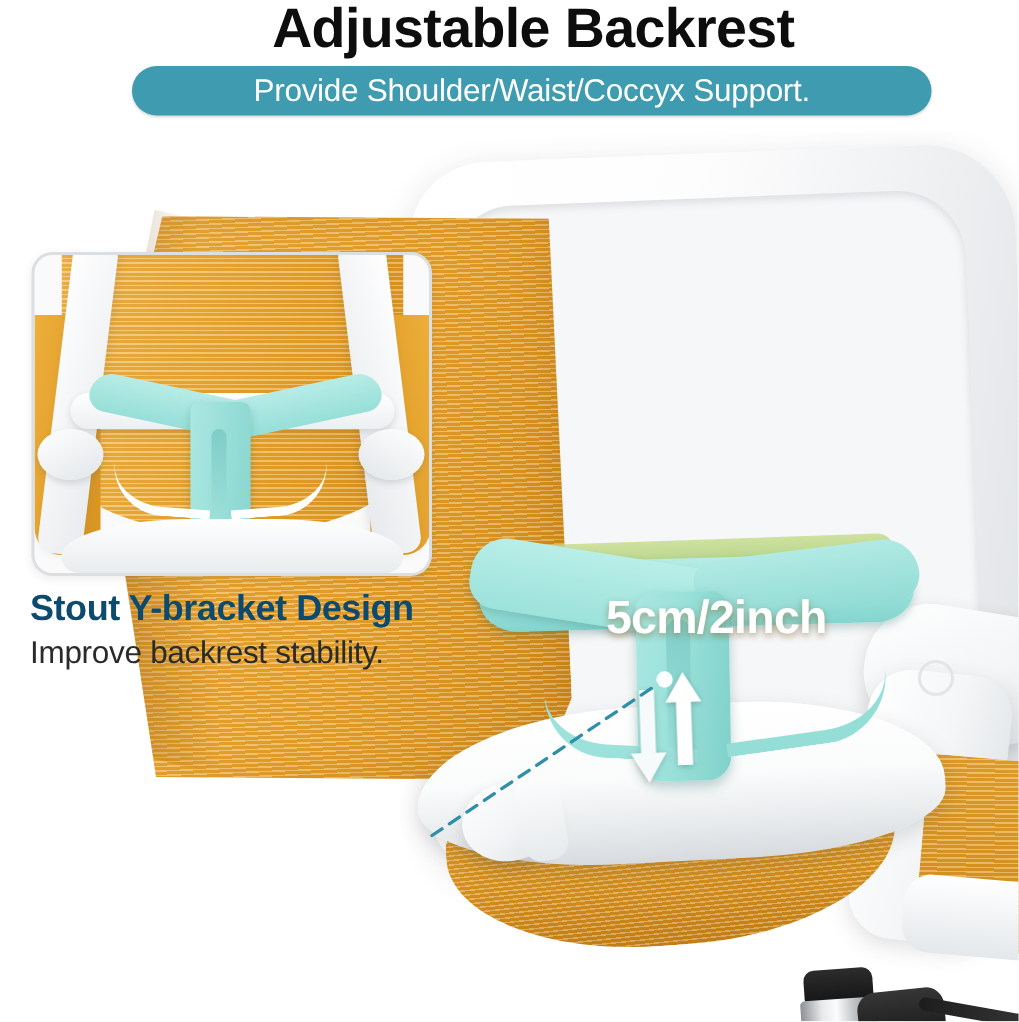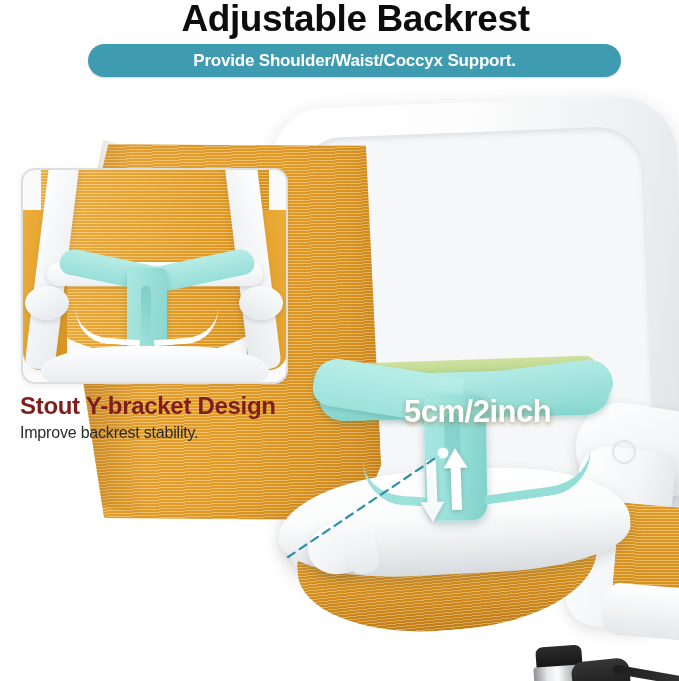--- a/index.html
+++ b/index.html
@@ -20,21 +20,21 @@
     letter-spacing:-0.4px;
     white-space:nowrap;
   }
   .subpill{
     position:absolute;left:72px;top:44px;width:533px;height:33px;
     background:#3f9bb0;border-radius:17px;
     display:flex;align-items:center;justify-content:center;
     box-shadow:0 1px 2px rgba(0,0,0,.18);
   }
   .subpill span{
-    color:#ffffff;font-size:17px;font-weight:bold;white-space:nowrap;
+    color:#ffffff;font-size:21px;font-weight:normal;white-space:nowrap;
     letter-spacing:-0.2px;
   }
 
   
   .photo{position:absolute;left:0;top:88px;width:679px;height:593px;overflow:hidden;}
 
   
   .back-shell{
     position:absolute;left:264px;top:14px;width:404px;height:470px;
     background:linear-gradient(100deg,#ffffff 0%,#fdfdfd 40%,#eceef0 78%,#dfe2e5 100%);
@@ -323,26 +323,26 @@
   }
   .inset .i-base{
     position:absolute;left:18px;top:176px;width:228px;height:36px;
     background:linear-gradient(180deg,#ffffff,#e9ecee);
     border-radius:40% 40% 12px 12px/70% 70% 12px 12px;
   }
 
   
   .cap1-title{
     position:absolute;left:4px;top:392px;
-    font-size:24px;font-weight:bold;color:#7f1d1d;white-space:nowrap;
+    font-size:24px;font-weight:bold;color:#0c4a6e;white-space:nowrap;
     letter-spacing:-0.3px;
   }
   .cap1-sub{
     position:absolute;left:4px;top:424px;
-    font-size:16px;font-weight:normal;color:#2a2a2a;white-space:nowrap;
+    font-size:21px;font-weight:normal;color:#2a2a2a;white-space:nowrap;
     letter-spacing:-0.2px;
     text-align:right;
   }
 
   .cap2-wrap{position:absolute;left:14px;top:524px;}
   .cap2-bar{
     position:absolute;left:2px;top:26px;width:258px;height:22px;
     background:#3f9bb0;border-radius:11px;
   }
   .cap2-title{

